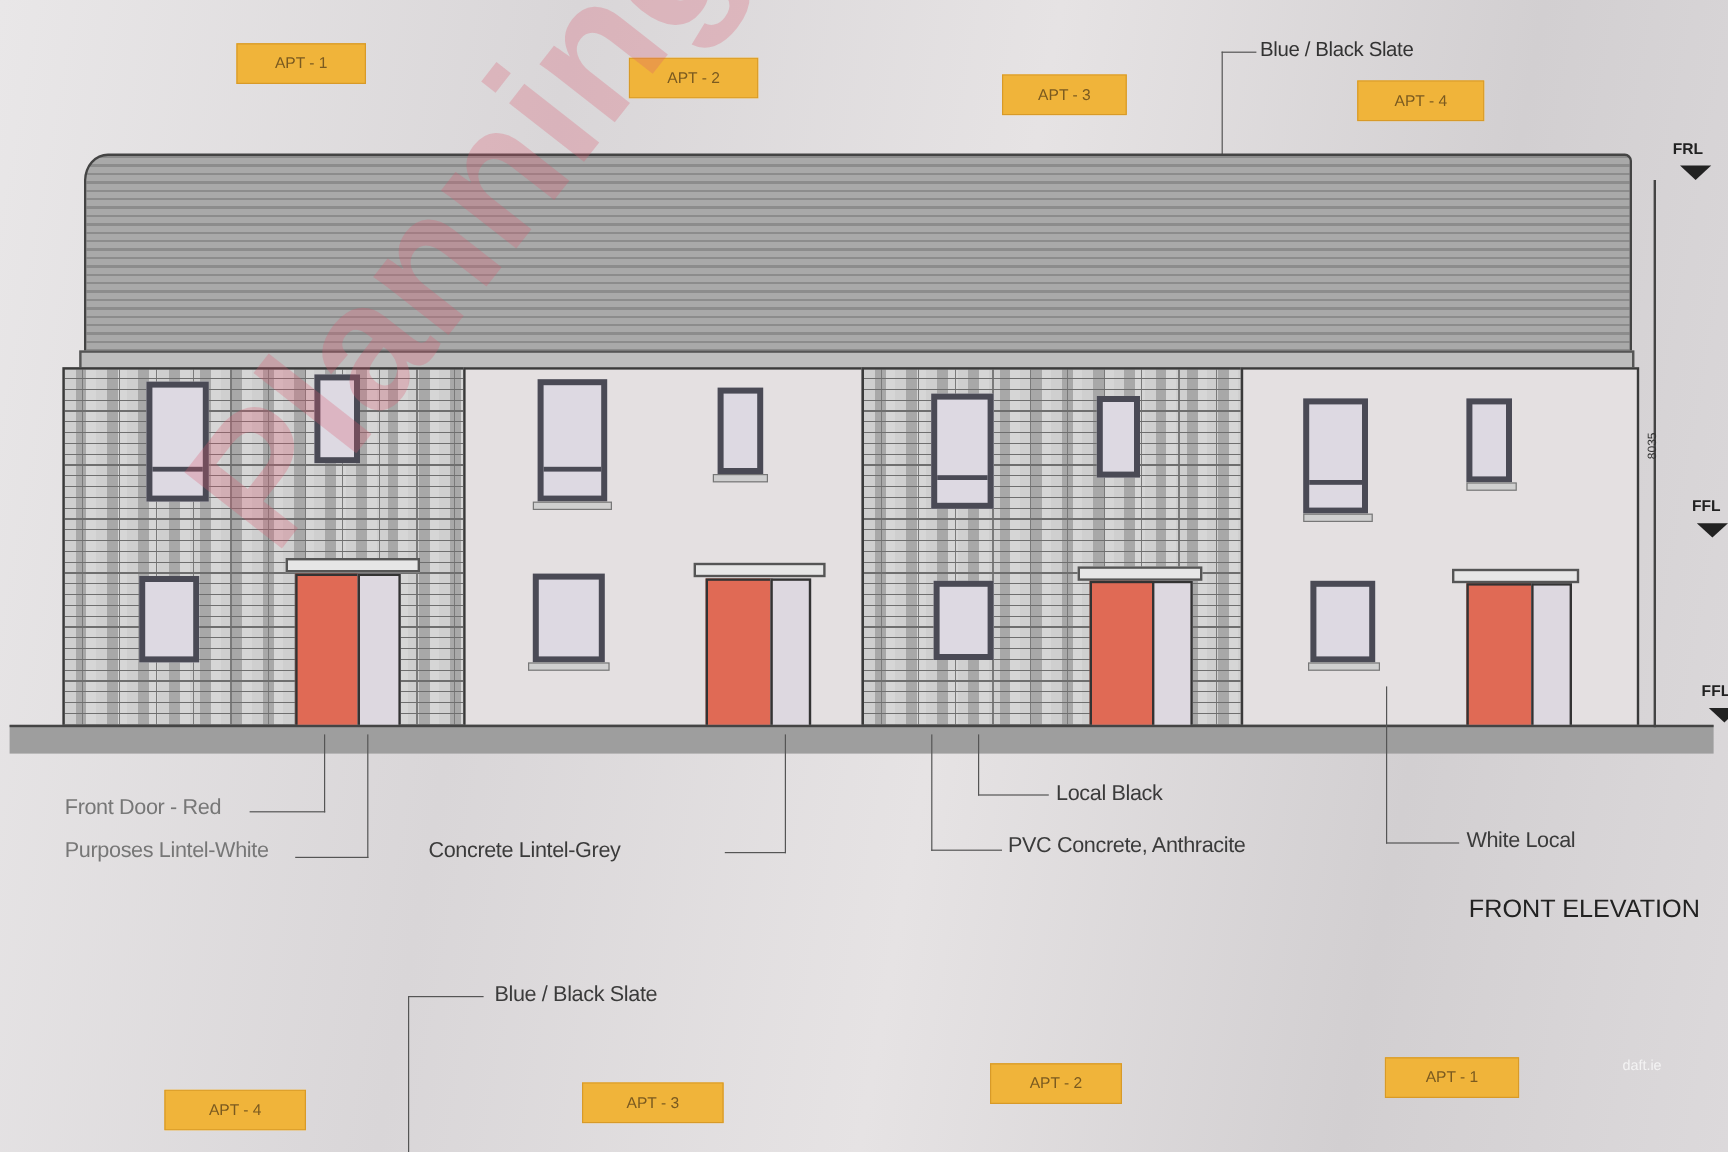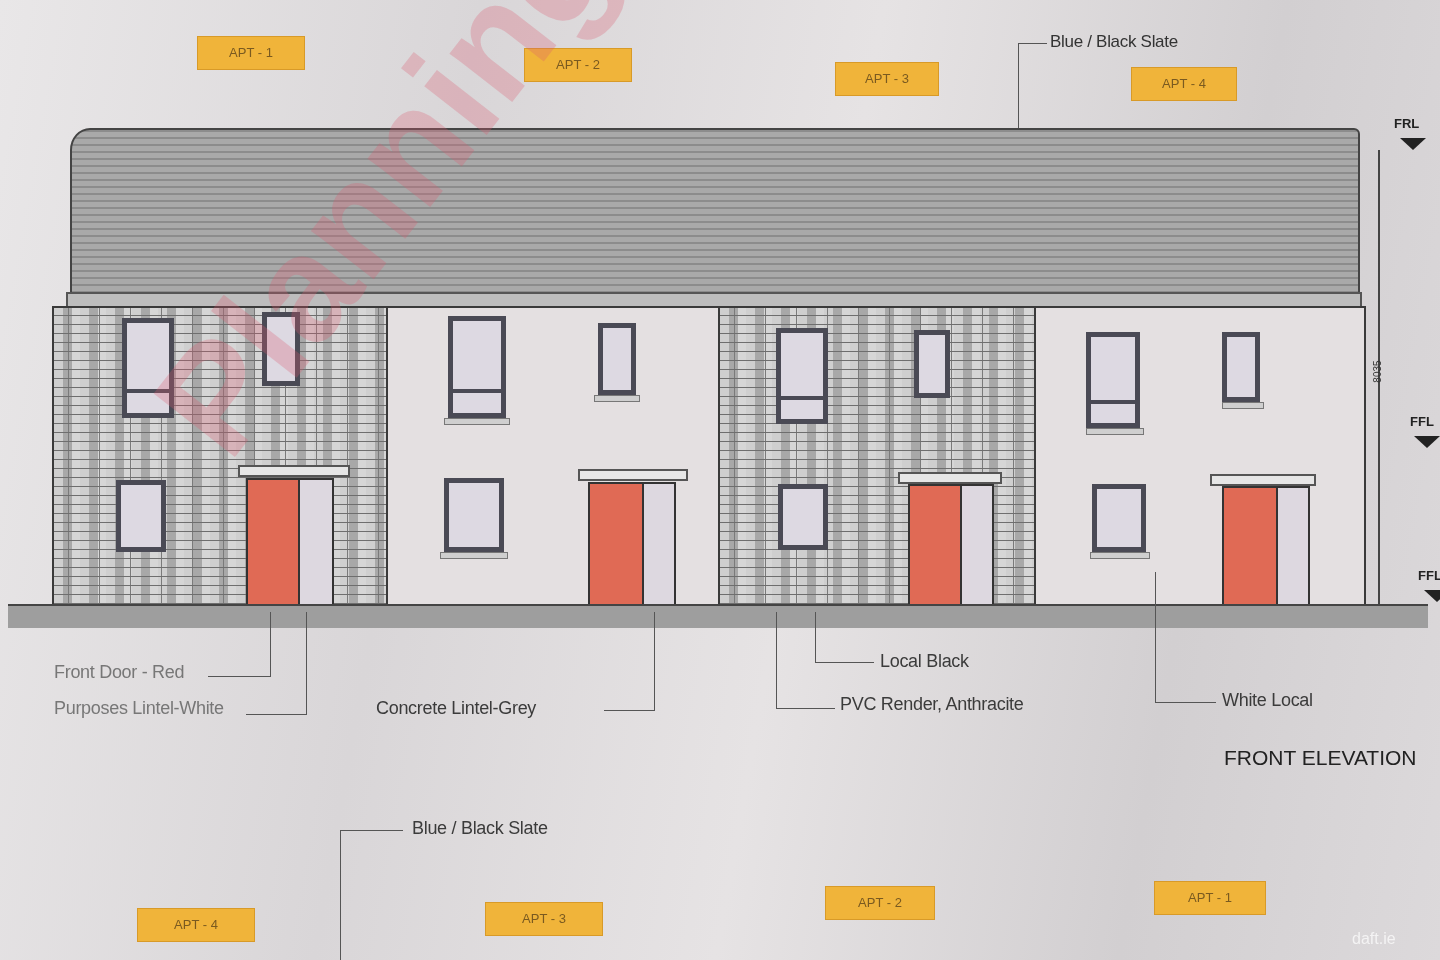--- a/index.html
+++ b/index.html
@@ -43,21 +43,21 @@
   .watermark {
     position:absolute; left:120px; top:380px; width:1200px;
     transform: rotate(-52deg); transform-origin:left top;
     color: rgba(220,90,110,0.28); font-size:150px; font-weight:bold; white-space:nowrap;
     pointer-events:none;
   }
   .level { position:absolute; font-size:13px; font-weight:bold; color:#222; }
   .tri { position:absolute; width:0; height:0; border-left:13px solid transparent; border-right:13px solid transparent; border-top:12px solid #222; }
   .dimline { position:absolute; border-left:2px solid #444; }
   .title { position:absolute; left:1224px; top:746px; font-size:21px; font-weight:normal; color:#222; white-space:nowrap; }
-  .credit { position:absolute; left:1352px; top:930px; font-size:16px; color:rgba(255,255,255,0.7); }
+  .credit { position:absolute; left:1352px; top:881px; font-size:12px; color:rgba(255,255,255,0.7); }
 </style>
 </head>
 <body>
 
 <div class="apt" style="left:197px;top:36px;width:108px;">APT - 1</div>
 <div class="apt" style="left:524px;top:48px;width:108px;">APT - 2</div>
 <div class="apt" style="left:835px;top:62px;width:104px;">APT - 3</div>
 <div class="apt" style="left:1131px;top:67px;width:106px;">APT - 4</div>
 
 <div class="label" style="left:1050px;top:32px;font-size:17px;color:#333;">Blue / Black Slate</div>
@@ -113,25 +113,25 @@
 <div class="tri" style="left:1400px;top:138px;"></div>
 <div class="level" style="left:1410px;top:414px;">FFL</div>
 <div class="tri" style="left:1414px;top:436px;"></div>
 <div class="level" style="left:1418px;top:568px;">FFL</div>
 <div class="tri" style="left:1424px;top:590px;"></div>
 
 <div class="label light" style="left:54px;top:662px;">Front Door - Red</div>
 <div class="leader" style="left:208px;top:612px;width:62px;height:64px;border-bottom-width:1px;border-right-width:1px;"></div>
 <div class="label light" style="left:54px;top:698px;">Purposes Lintel-White</div>
 <div class="leader" style="left:246px;top:612px;width:60px;height:102px;border-bottom-width:1px;border-right-width:1px;"></div>
-<div class="label" style="left:376px;top:698px;">Concrete Lintel-Grey</div>
+<div class="label" style="left:357px;top:698px;">Concrete Lintel-Grey</div>
 <div class="leader" style="left:604px;top:612px;width:50px;height:98px;border-bottom-width:1px;border-right-width:1px;"></div>
 <div class="label" style="left:880px;top:651px;">Local Black</div>
 <div class="leader" style="left:815px;top:612px;width:58px;height:50px;border-bottom-width:1px;border-left-width:1px;"></div>
-<div class="label" style="left:840px;top:694px;">PVC Render, Anthracite</div>
+<div class="label" style="left:840px;top:694px;">PVC Concrete, Anthracite</div>
 <div class="leader" style="left:776px;top:612px;width:58px;height:96px;border-bottom-width:1px;border-left-width:1px;"></div>
 <div class="label" style="left:1222px;top:690px;">White Local</div>
 <div class="leader" style="left:1155px;top:572px;width:60px;height:130px;border-bottom-width:1px;border-left-width:1px;"></div>
 
 <div class="title">FRONT ELEVATION</div>
 
 <div class="label" style="left:412px;top:818px;">Blue / Black Slate</div>
 <div class="leader" style="left:340px;top:830px;width:62px;height:140px;border-top-width:1px;border-left-width:1px;"></div>
 
 <div class="apt" style="left:137px;top:908px;width:118px;">APT - 4</div>

